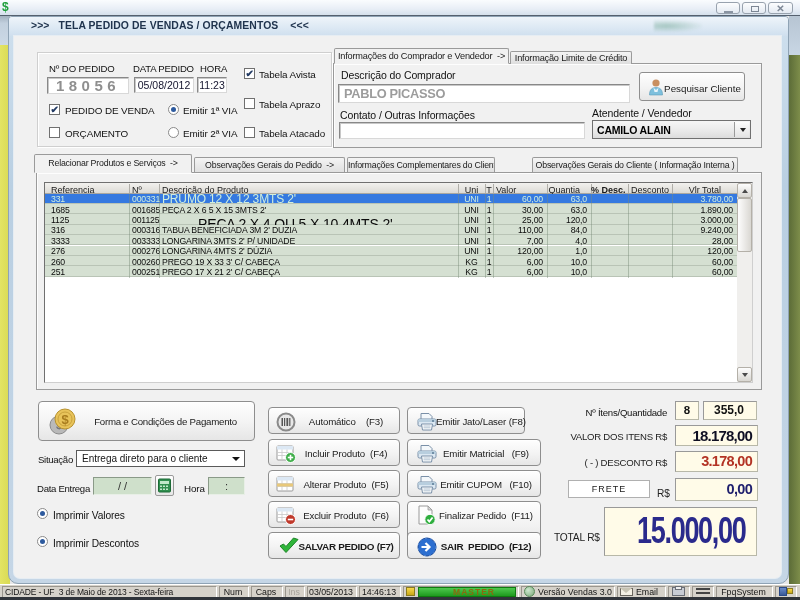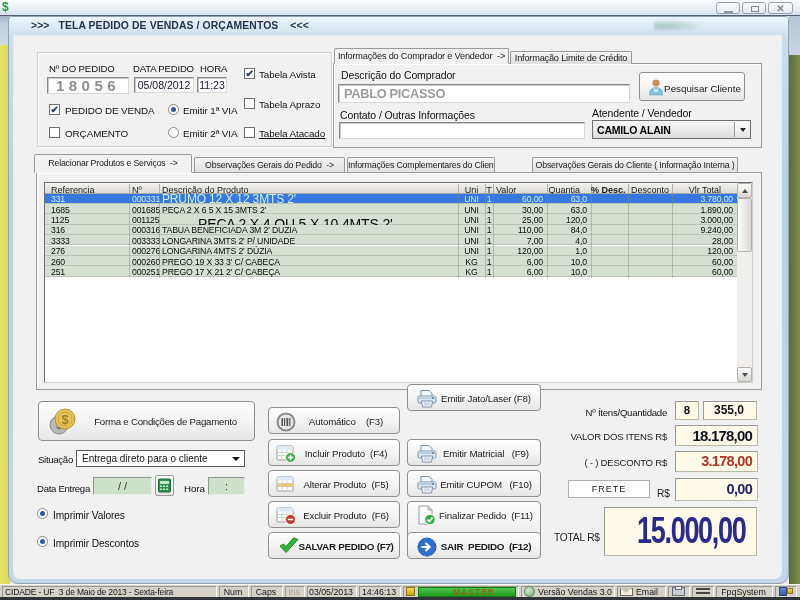--- a/index.html
+++ b/index.html
@@ -64,21 +64,21 @@
 <div class="lbl" style="left:183px;top:105px;font-size:9.9px;">Emitir 1ª VIA</div>
 <div class="rad" style="left:168px;top:127px;"></div>
 <div class="lbl" style="left:183px;top:128px;font-size:9.9px;">Emitir 2ª VIA</div>
 
 <div class="cb" style="left:244px;top:68px;"></div>
 <div class="chk" style="left:245.5px;top:69px;">✔</div>
 <div class="lbl" style="left:259px;top:69px;font-size:9.9px;">Tabela Avista</div>
 <div class="cb" style="left:244px;top:98px;"></div>
 <div class="lbl" style="left:259px;top:99px;font-size:9.9px;">Tabela Aprazo</div>
 <div class="cb" style="left:244px;top:127px;"></div>
-<div class="lbl" style="left:259px;top:128px;font-size:9.9px;text-decoration:underline;">Tabela Atacado</div>
+<div class="lbl" style="left:259px;top:128px;font-size:9.9px;">Tabela Atacado</div>
 
 <div class="abs" style="left:333px;top:63px;width:429px;height:85px;border:1px solid #9a9a9a;background:#f1f1f1;box-shadow:inset 1px 1px 0 #fdfdfd;"></div>
 <div class="abs" style="left:510px;top:51px;width:122px;height:13px;border:1px solid #9a9a9a;border-bottom:none;border-radius:2px 2px 0 0;background:linear-gradient(#f4f4f4,#dedede);font-size:9.2px;letter-spacing:-0.2px;color:#1a1a1a;text-align:center;line-height:13px;white-space:nowrap;overflow:hidden;">Informação Limite de Crédito</div>
 <div class="abs" style="left:334px;top:48px;width:175px;height:16px;border:1px solid #9a9a9a;border-bottom:1px solid #f1f1f1;border-radius:2px 2px 0 0;background:#f1f1f1;font-size:9.2px;letter-spacing:-0.2px;color:#1a1a1a;text-align:center;line-height:15px;white-space:nowrap;overflow:hidden;">Informações do Comprador e Vendedor&nbsp; -&gt;</div>
 
 <div class="lbl" style="left:341px;top:69px;">Descrição do Comprador</div>
 <div class="fld" style="left:338px;top:84px;width:292px;height:19px;font-size:12.8px;font-weight:bold;color:#9c9c9c;letter-spacing:-0.3px;line-height:17px;padding-left:5px;">PABLO PICASSO</div>
 <div class="gbtn" style="left:639px;top:72px;width:106px;height:29px;">
   <svg class="abs" style="left:8px;top:5px;" width="16" height="18" viewBox="0 0 16 18">
     <circle cx="8" cy="5" r="3.6" fill="#c98f5f"></circle>
@@ -305,21 +305,21 @@
       <rect x="11.8" y="12.7" width="5.4" height="1.6" fill="#fff"></rect>
     </svg>
 <div class="btxt" style="top:7.5px;left:28px;right:4px;font-size:9.7px;letter-spacing:-0.15px;">Excluir Produto&nbsp; (F6)</div>
 </div>
 <div class="gbtn" style="left:268px;top:532px;width:132px;height:27px;border-radius:4px;">
 <svg class="abs" style="left:8px;top:3px;" width="24" height="21" viewBox="0 0 24 21">
 <path d="M3 10 L9 16.5 L21 3.5 L16.5 2 L9 10.5 L6.5 8 Z" fill="#2fb53a" stroke="#1e8428" stroke-width="1"></path>
     </svg>
 <div class="btxt" style="top:7.5px;left:28px;right:4px;font-size:9.9px;font-weight:bold;letter-spacing:-0.3px;">SALVAR PEDIDO (F7)</div>
 </div>
-<div class="gbtn" style="left:407px;top:384px;width:134px;height:27px;border-radius:4px;">
+<div class="gbtn" style="left:407px;top:407px;width:118px;height:27px;border-radius:4px;">
 <svg class="abs" style="left:8px;top:3px;" width="22" height="21" viewBox="0 0 22 21">
 <path d="M5 8 L5 2.5 L13 2.5 L16 5.5 L16 8" fill="#f4f8fb" stroke="#7a90a8" stroke-width="1"></path>
 <rect x="2" y="8" width="18" height="7" rx="1.5" fill="#dce8f2" stroke="#7a90a8" stroke-width="1"></rect>
 <rect x="2" y="8" width="18" height="3" rx="1.5" fill="#b8cede"></rect>
 <circle cx="17" cy="10" r="1" fill="#5a7a94"></circle>
 <path d="M5.5 13 L16.5 13 L15.5 19 L6.5 19 Z" fill="#fff" stroke="#7a90a8" stroke-width="1"></path>
 <line x1="7.5" y1="15" x2="14.5" y2="15" stroke="#9ab0c4" stroke-width="0.8"></line>
 <line x1="7.5" y1="16.8" x2="14.5" y2="16.8" stroke="#9ab0c4" stroke-width="0.8"></line>
     </svg>
 <div class="btxt" style="top:7.5px;left:28px;right:4px;font-size:9.7px;letter-spacing:-0.15px;">Emitir Jato/Laser (F8)</div>

